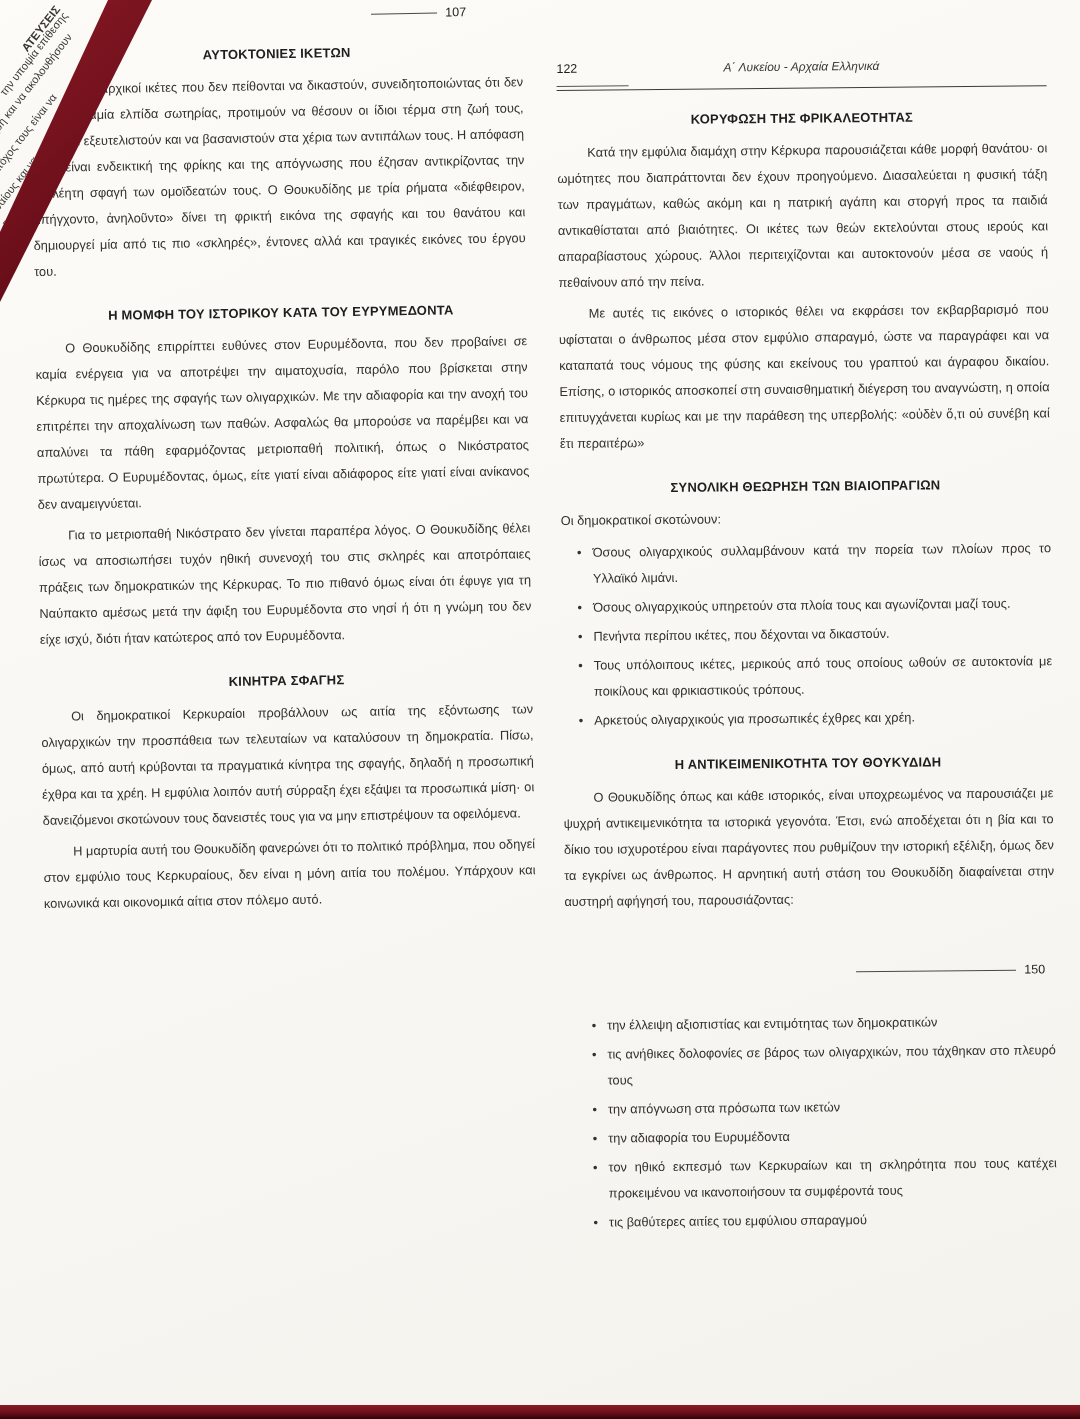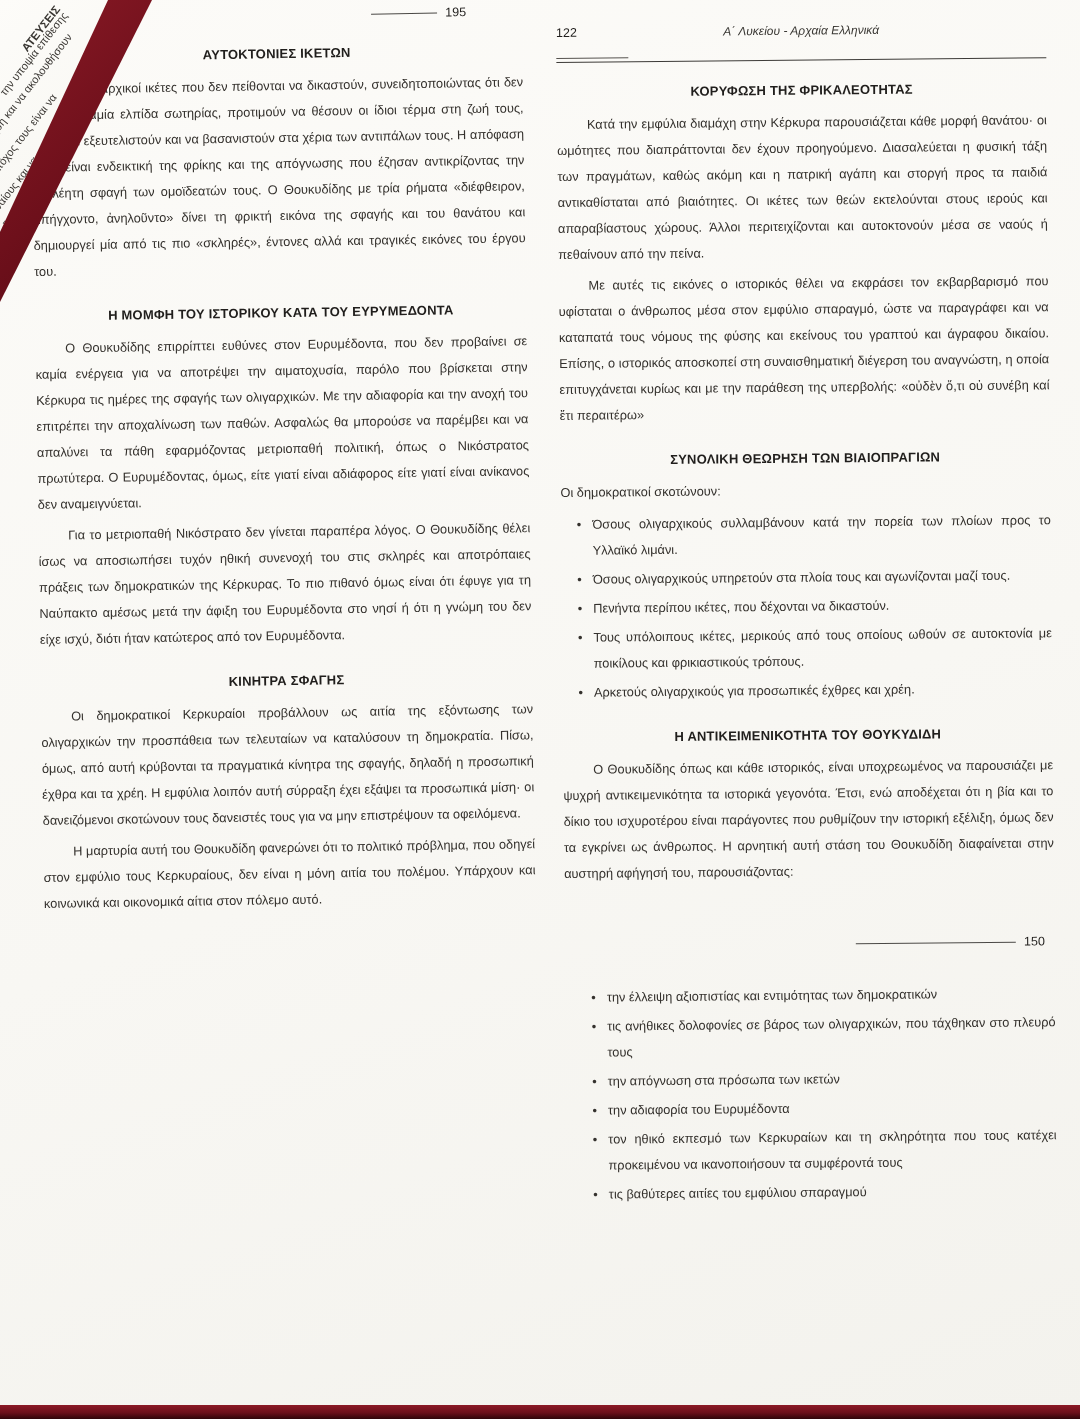--- a/index.html
+++ b/index.html
@@ -12,21 +12,21 @@
   .left-page{position:absolute;left:30px;top:12px;width:492px;transform:rotate(-0.9deg);transform-origin:top left;}
   .right-page{position:absolute;left:556px;top:26px;width:490px;transform:rotate(-0.55deg);transform-origin:top left;}
   p{font-size:12.8px;line-height:26px;text-align:justify;margin:0 0 5px 0;}
   p.indent{text-indent:30px;}
   h2{font-size:13px;font-weight:bold;text-align:center;margin:24px 0 12px 0;color:#201e1c;letter-spacing:.2px;}
   .pageno{font-size:12.5px;color:#201e1c;white-space:nowrap;}
   .pageno-left{text-align:right;padding-right:56px;margin-bottom:8px;}
   .pn-line{display:inline-block;height:1px;background:#4a4845;vertical-align:3px;margin-right:8px;}
   .w66{width:66px;} .w160{width:160px;}
   .rp-header{display:flex;align-items:baseline;border-bottom:1.6px solid #3c3a37;padding-bottom:6px;font-size:12.5px;color:#201e1c;}
-  .rp-num{width:72px;border-bottom:1px solid #55524e;padding-bottom:18px;margin-bottom:-3px;}
+  .rp-num{width:72px;border-bottom:1px solid #55524e;padding-bottom:10px;margin-bottom:-3px;margin-top:36px;}
   .rp-title{flex:1;text-align:center;font-style:italic;font-size:12px;color:#3a3834;}
   .rp-spacer{width:72px;}
   .right-page h2:first-of-type{margin-top:22px;}
   ul.bullets{list-style:none;margin:6px 0 0 16px;padding:0;}
   ul.bullets li{display:flex;gap:11px;font-size:12.8px;line-height:26px;margin-bottom:3px;text-align:justify;}
   ul.bullets .dot{flex:0 0 auto;font-size:13px;}
   .pageno-right{text-align:right;padding-right:10px;margin-top:52px;margin-bottom:32px;}
   ul.list123{margin-left:26px;}
   .corner-red{position:absolute;left:0;top:0;width:180px;height:320px;
     background:linear-gradient(135deg,#8c1a26 0%,#6b0f1a 55%,#4d080f 100%);
@@ -45,21 +45,21 @@
   .bottom-edge{position:absolute;left:0;right:0;bottom:0;height:14px;
     background:linear-gradient(180deg,#8c1a26 0%,#6b0f1a 55%,#2e0409 100%);}
 </style>
 </head>
 <body>
 
 <div class="scan">
 
   <div class="left-page">
     <div class="pageno pageno-left">
-      <span class="pn-line w66"></span><span>195</span>
+      <span class="pn-line w66"></span><span>107</span>
     </div>
     <h2>ΑΥΤΟΚΤΟΝΙΕΣ ΙΚΕΤΩΝ</h2>
     <p class="indent">Οι ολιγαρχικοί ικέτες που δεν πείθονται να δικαστούν, συνειδητοποιώντας ότι δεν υπάρχει καμία ελπίδα σωτηρίας, προτιμούν να θέσουν οι ίδιοι τέρμα στη ζωή τους, παρά να εξευτελιστούν και να βασανιστούν στα χέρια των αντιπάλων τους. Η απόφαση αυτή είναι ενδεικτική της φρίκης και της απόγνωσης που έζησαν αντικρίζοντας την ανελέητη σφαγή των ομοϊδεατών τους. Ο Θουκυδίδης με τρία ρήματα «διέφθειρον, ἀπήγχοντο, ἀνηλοῦντο» δίνει τη φρικτή εικόνα της σφαγής και του θανάτου και δημιουργεί μία από τις πιο «σκληρές», έντονες αλλά και τραγικές εικόνες του έργου του.</p>
     <h2>Η ΜΟΜΦΗ ΤΟΥ ΙΣΤΟΡΙΚΟΥ ΚΑΤΑ ΤΟΥ ΕΥΡΥΜΕΔΟΝΤΑ</h2>
     <p class="indent">Ο Θουκυδίδης επιρρίπτει ευθύνες στον Ευρυμέδοντα, που δεν προβαίνει σε καμία ενέργεια για να αποτρέψει την αιματοχυσία, παρόλο που βρίσκεται στην Κέρκυρα τις ημέρες της σφαγής των ολιγαρχικών. Με την αδιαφορία και την ανοχή του επιτρέπει την αποχαλίνωση των παθών. Ασφαλώς θα μπορούσε να παρέμβει και να απαλύνει τα πάθη εφαρμόζοντας μετριοπαθή πολιτική, όπως ο Νικόστρατος πρωτύτερα. Ο Ευρυμέδοντας, όμως, είτε γιατί είναι αδιάφορος είτε γιατί είναι ανίκανος δεν αναμειγνύεται.</p>
     <p class="indent">Για το μετριοπαθή Νικόστρατο δεν γίνεται παραπέρα λόγος. Ο Θουκυδίδης θέλει ίσως να αποσιωπήσει τυχόν ηθική συνενοχή του στις σκληρές και αποτρόπαιες πράξεις των δημοκρατικών της Κέρκυρας. Το πιο πιθανό όμως είναι ότι έφυγε για τη Ναύπακτο αμέσως μετά την άφιξη του Ευρυμέδοντα στο νησί ή ότι η γνώμη του δεν είχε ισχύ, διότι ήταν κατώτερος από τον Ευρυμέδοντα.</p>
     <h2>ΚΙΝΗΤΡΑ ΣΦΑΓΗΣ</h2>
     <p class="indent">Οι δημοκρατικοί Κερκυραίοι προβάλλουν ως αιτία της εξόντωσης των ολιγαρχικών την προσπάθεια των τελευταίων να καταλύσουν τη δημοκρατία. Πίσω, όμως, από αυτή κρύβονται τα πραγματικά κίνητρα της σφαγής, δηλαδή η προσωπική έχθρα και τα χρέη. Η εμφύλια λοιπόν αυτή σύρραξη έχει εξάψει τα προσωπικά μίση· οι δανειζόμενοι σκοτώνουν τους δανειστές τους για να μην επιστρέψουν τα οφειλόμενα.</p>
     <p class="indent">Η μαρτυρία αυτή του Θουκυδίδη φανερώνει ότι το πολιτικό πρόβλημα, που οδηγεί στον εμφύλιο τους Κερκυραίους, δεν είναι η μόνη αιτία του πολέμου. Υπάρχουν και κοινωνικά και οικονομικά αίτια στον πόλεμο αυτό.</p>
   </div>

